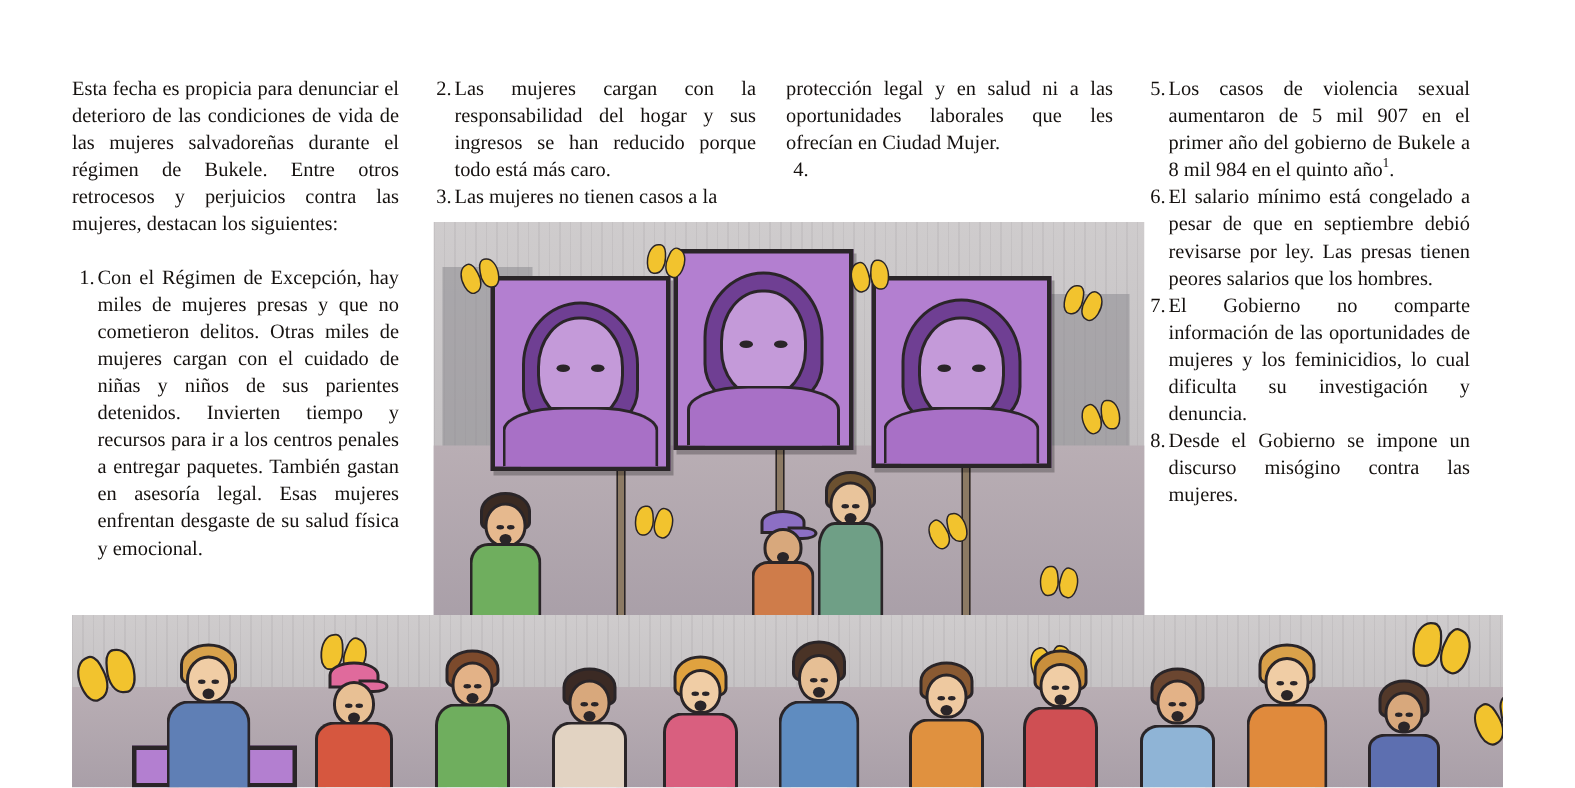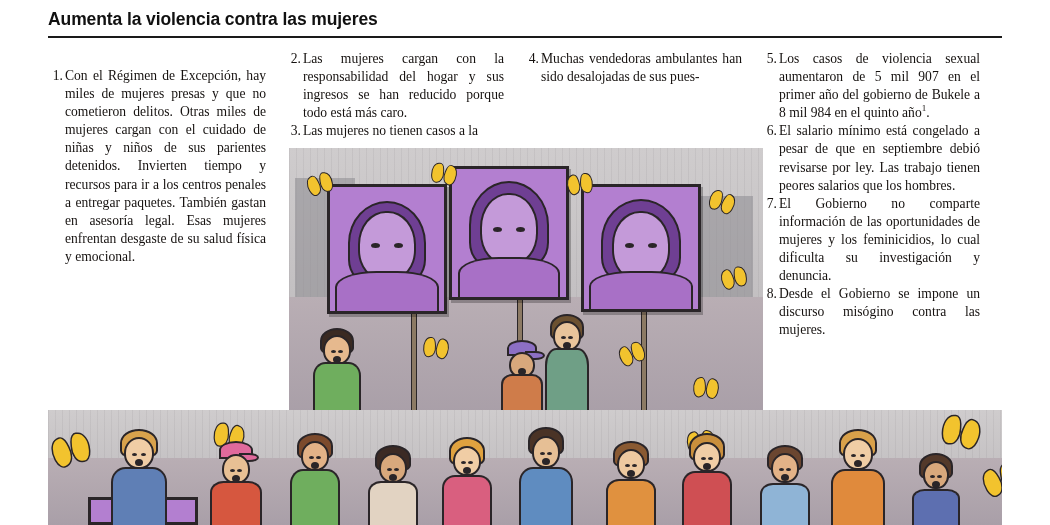--- a/index.html
+++ b/index.html
@@ -224,28 +224,25 @@
     width: 110px; height: 28px;
     background: #b37fd0;
     border: 3px solid #2a2528;
   }
 </style>
 </head>
 <body>
 
 <div id="page">
 
-  <div class="headline-wrap">
-    <h1 class="headline">Aumenta la violencia contra las mujeres</h1>
-    <div class="rule"></div>
-  </div>
 
   <div class="columns">
 
     <div class="col">
+      <p>Esta fecha es propicia para denunciar el deterioro de las condiciones de vida de las mujeres salvadoreñas durante el régimen de Bukele. Entre otros retrocesos y perjuicios contra las mujeres, destacan los siguientes:</p>
       <div class="gap-sm"></div>
       <ol class="numlist">
         <li>
           <span class="num">1.</span>
           <span>Con el Régimen de Excepción, hay miles de mujeres presas y que no cometieron delitos. Otras miles de mujeres cargan con el cuidado de niñas y niños de sus parientes detenidos. Invierten tiempo y recursos para ir a los centros penales a entregar paquetes. También gastan en asesoría legal. Esas mujeres enfrentan desgaste de su salud física y emocional.</span>
         </li>
       </ol>
     </div>
 
     <div class="col">
@@ -255,37 +252,37 @@
           <span>Las mujeres cargan con la responsabilidad del hogar y sus ingresos se han reducido porque todo está más caro.</span>
         </li>
         <li>
           <span class="num">3.</span>
           <span>Las mujeres no tienen casos a la</span>
         </li>
       </ol>
     </div>
 
     <div class="col">
+      <p>protección legal y en salud ni a las oportunidades laborales que les ofrecían en Ciudad Mujer.</p>
       <ol class="numlist">
         <li>
           <span class="num">4.</span>
-          <span>Muchas vendedoras ambulantes han sido desalojadas de sus pues-</span>
         </li>
       </ol>
     </div>
 
     <div class="col">
       <ol class="numlist">
         <li>
           <span class="num">5.</span>
           <span>Los casos de violencia sexual aumentaron de 5 mil 907 en el primer año del gobierno de Bukele a 8 mil 984 en el quinto año</span><sup>1</sup><span>.</span>
         </li>
         <li>
           <span class="num">6.</span>
-          <span>El salario mínimo está congelado a pesar de que en septiembre debió revisarse por ley. Las trabajo tienen peores salarios que los hombres.</span>
+          <span>El salario mínimo está congelado a pesar de que en septiembre debió revisarse por ley. Las presas tienen peores salarios que los hombres.</span>
         </li>
         <li>
           <span class="num">7.</span>
           <span>El Gobierno no comparte información de las oportunidades de mujeres y los feminicidios, lo cual dificulta su investigación y denuncia.</span>
         </li>
         <li>
           <span class="num">8.</span>
           <span>Desde el Gobierno se impone un discurso misógino contra las mujeres.</span>
         </li>
       </ol>

